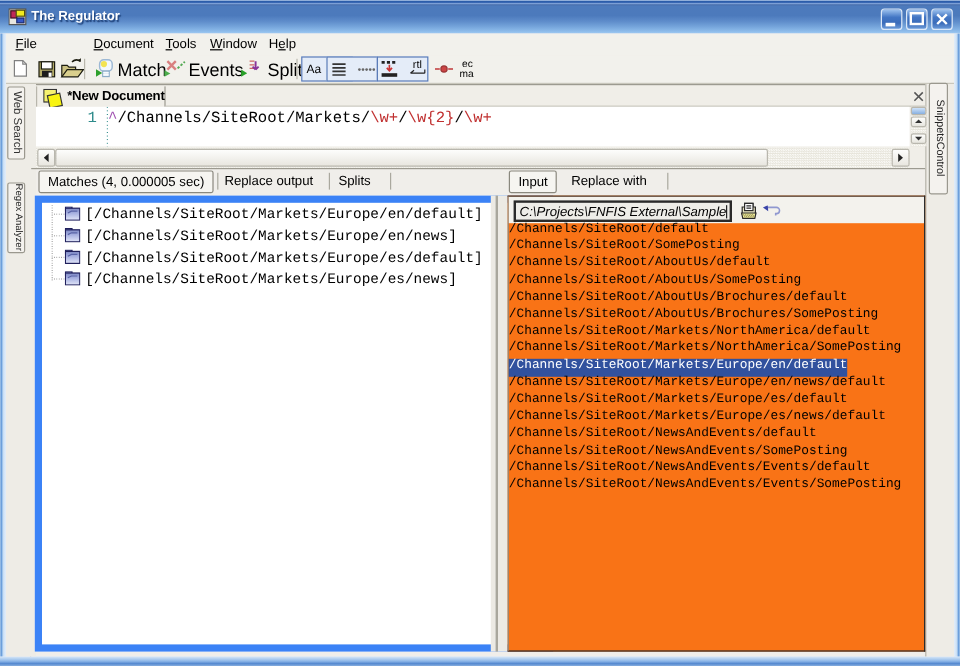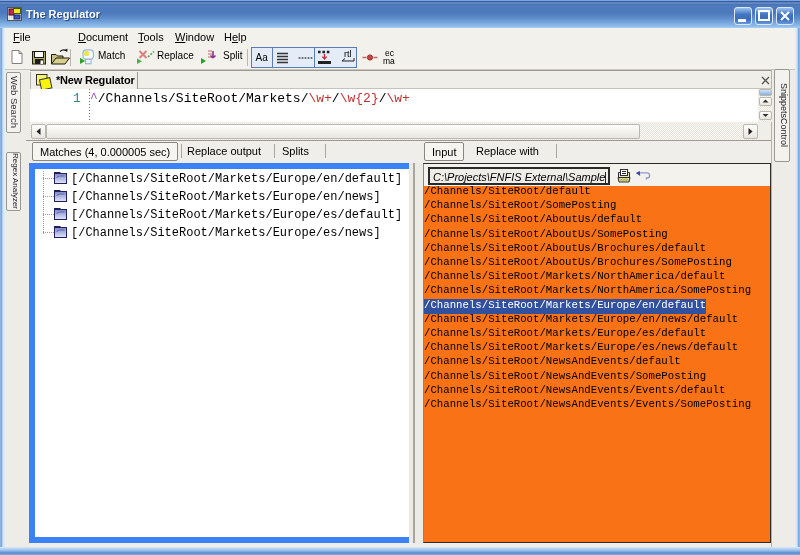--- a/index.html
+++ b/index.html
@@ -28,21 +28,21 @@
   #ttext { left:26px; top:8px; color:#fff; font-weight:bold; font-size:11px; text-shadow:1px 1px 1px #1b3e77; }
 
   
   #menubar { left:5px; top:28px; width:790px; height:18px; background:#f2f1ec; font-size:11px; color:#000; }
   .mitem { position:absolute; top:3px; }
   u { text-decoration:underline; }
 
   
   #toolbar { left:5px; top:46px; width:790px; height:24px; background:#f2f1ec; border-bottom:1px solid #c9c7bc; }
   .tsep { position:absolute; top:3px; width:1px; height:17px; background:#b9b7ac; }
-  .tlabel { position:absolute; top:4px; font-size:10px; color:#000; }
+  .tlabel { position:absolute; top:4px; font-size:15px; color:#000; }
   .tbtn { position:absolute; top:1px; width:43px; height:21px; border:1px solid #5a7cb8; background:#e4ecf8; }
   svg { display:block; }
 
   
   #stripL { left:5px; top:70px; width:25px; height:477px; background:#eeece6; }
   #stripR { right:5px; top:70px; width:24px; height:477px; background:#eeece6; border-left:1px solid #b5b2a8; }
   .vtab { position:absolute; border:1px solid #9a988e; border-radius:2px; background:#f4f2ee;
     writing-mode:vertical-rl; text-align:center; color:#222; }
 
   
@@ -172,21 +172,21 @@
       <path d="M8 11.6 h4.6 M8 13.4 h4.6" stroke="#fff" stroke-width="0.9"></path>
       <path d="M2 8.8 l5.2 3.1 -5.2 3.1 Z" fill="#2da02d"></path>
     </svg>
     <div class="tlabel" style="left:93px;">Match</div>
 
     <svg class="abs" style="left:131px;top:3px;" width="19" height="16">
       <path d="M3.5 2 L10.5 9 M10.5 2 L3.5 9" stroke="#d98080" stroke-width="2"></path>
       <path d="M12 8 L18 2.5" stroke="#55aa55" stroke-width="1.6" stroke-dasharray="2 1.4"></path>
       <path d="M1 9.5 l5 2.75 -5 2.75 Z" fill="#4cae4c"></path>
     </svg>
-    <div class="tlabel" style="left:152px;">Replace</div>
+    <div class="tlabel" style="left:152px;">Events</div>
 
     <svg class="abs" style="left:195px;top:3px;" width="18" height="16">
       <path d="M1 9 l5 3 -5 3 Z" fill="#28a028"></path>
       <path d="M8 2 h4 M8 5 h4 M8 8 h4" stroke="#cc6666"></path>
       <path d="M13 2 v7 m0 0 l-2.5 -2.5 m2.5 2.5 l2.5 -2.5" stroke="#883399" stroke-width="1.6" fill="none"></path>
     </svg>
     <div class="tlabel" style="left:218px;">Split</div>
     <div class="tsep" style="left:242px;"></div>
 
     <div class="tbtn" style="left:246px;">
@@ -241,21 +241,21 @@
     <div class="vtab" style="left:2px;top:-1px;width:16px;height:93px;font-size:9px;">SnippetsControl</div>
   </div>
 
   <div class="abs" id="docarea">
     <div id="doctab"></div>
     <div class="abs" style="left:108px;top:17px;width:633px;height:1px;background:#c6c4ba;"></div>
     <svg class="abs" id="dtabicon" width="17" height="16">
       <rect x="0.5" y="0.5" width="10.5" height="10.5" fill="#f6f270" stroke="#333"></rect>
       <rect x="4.5" y="4.5" width="10.5" height="10.5" fill="#f8f410" stroke="#333" transform="rotate(-12 10 10)"></rect>
     </svg>
-    <div id="dtabtext">*New Regulator</div>
+    <div id="dtabtext">*New Document</div>
     <svg class="abs" style="left:731px;top:5px;" width="10" height="10">
       <path d="M1 1 L8 8 M8 1 L1 8" stroke="#555" stroke-width="1.3"></path>
     </svg>
     <div id="editor">
       <div class="mono" id="lnum">1</div>
       <div id="indent"></div>
       <div class="mono" id="regex"><span style="color:#a050b0;">^</span>/Channels/SiteRoot/Markets/<span class="rx">\w+</span>/<span class="rx">\w{2}</span>/<span class="rx">\w+</span></div>
     </div>
     <div id="vsb">
       <div class="sbtn" style="left:0px;top:0px;width:13px;height:7px;background:linear-gradient(180deg,#cfe3fa,#88b0e0);"></div>

